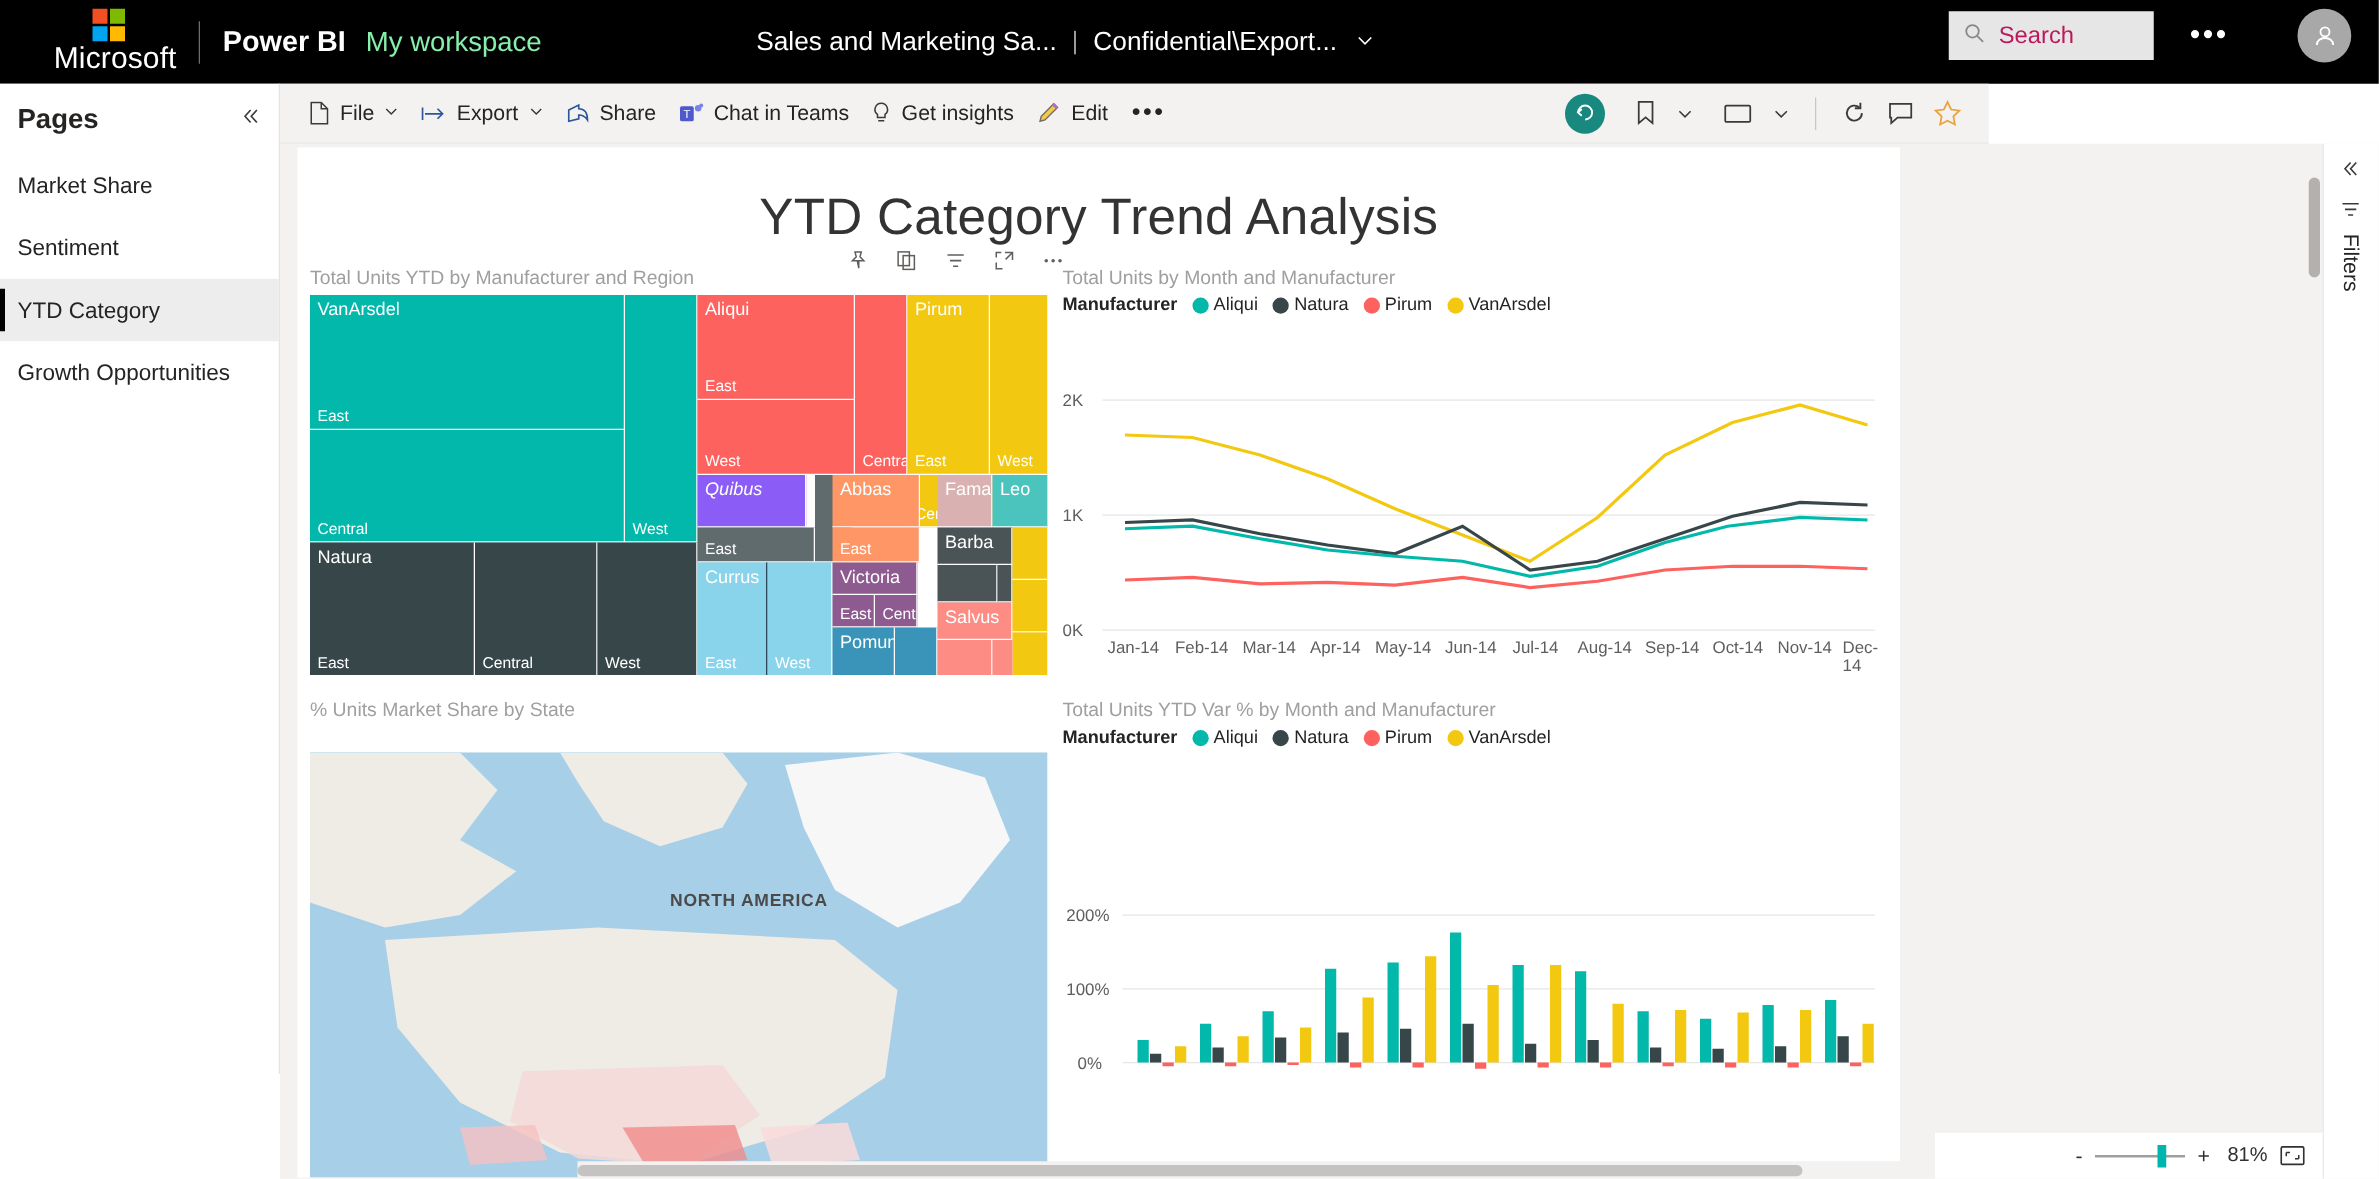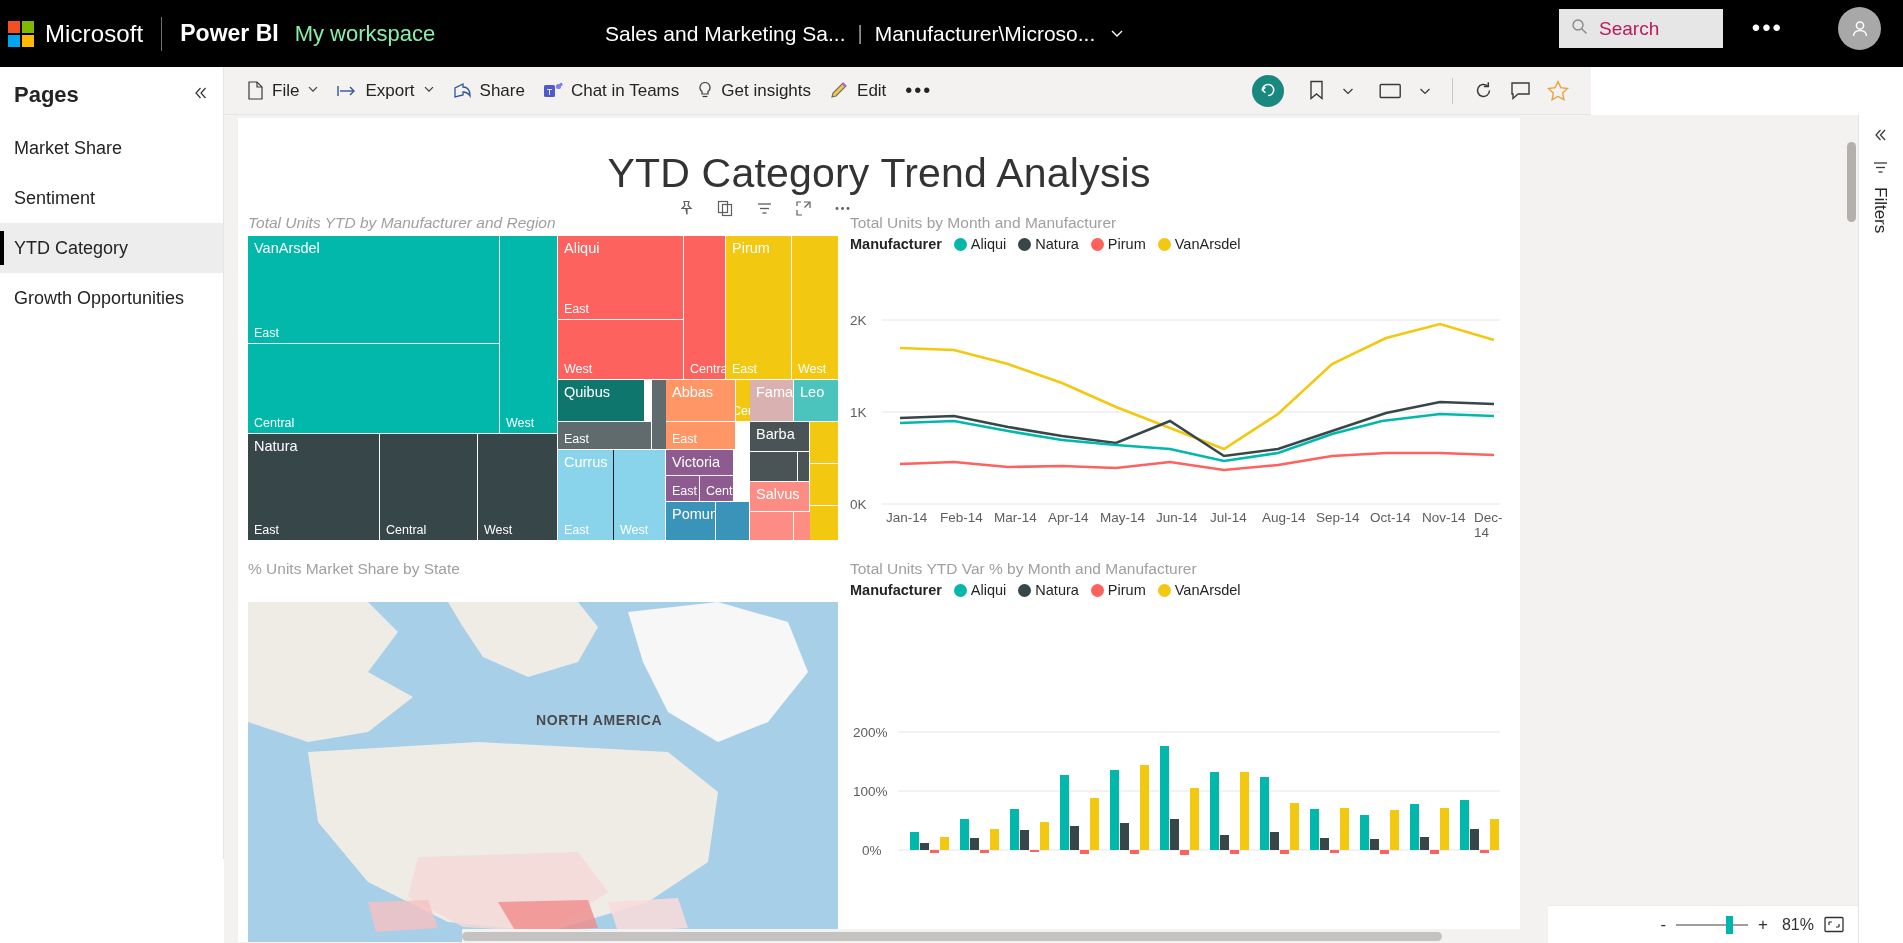--- a/index.html
+++ b/index.html
@@ -10,21 +10,21 @@
     background: #fff;
   }
 
   
   .topbar {
     position: absolute; top: 0; left: 0;
     width: 1903px; height: 67px;
     background: #000;
     display: flex; align-items: center;
   }
-  .ms-logo-wrap { display: flex; align-items: center; margin-left: 8px; }
+  .ms-logo-wrap { display: flex; align-items: center; margin-left: 32px; flex-direction: column; }
   .ms-grid { width: 26px; height: 26px; display: grid;
              grid-template-columns: 12px 12px; grid-template-rows: 12px 12px; gap: 2px; }
   .ms-grid i { display: block; width: 12px; height: 12px; }
   .ms-grid i:nth-child(1) { background: #F25022; }
   .ms-grid i:nth-child(2) { background: #7FBA00; }
   .ms-grid i:nth-child(3) { background: #00A4EF; }
   .ms-grid i:nth-child(4) { background: #FFB900; }
   .ms-word { color: #fff; font-size: 24px; margin-left: 11px; letter-spacing: .1px; }
   .vdiv { width: 1px; height: 34px; background: #6e6e6e; margin: 0 18px; }
   .pbi-word { color: #fff; font-size: 23px; font-weight: bold; }
@@ -214,21 +214,21 @@
       </span>
     <span class="ms-word">Microsoft</span>
   </div>
   <span class="vdiv"></span>
   <span class="pbi-word">Power BI</span>
   <span class="ws-word">My workspace</span>
 
   <div class="doc-title-wrap">
     <span>Sales and Marketing Sa...</span>
     <span class="sep">|</span>
-    <span>Manufacturer\Microso...</span>
+    <span>Confidential\Export...</span>
     <span class="chev-sm">
       <svg width="16" height="16" viewBox="0 0 16 16">
           <path d="M3 6l5 5 5-5" stroke="#fff" stroke-width="1.3" fill="none"></path>
         </svg>
     </span>
   </div>
 
   <div class="search-box">
     <span class="mag">
       <svg width="17" height="17" viewBox="0 0 17 17">
@@ -421,21 +421,21 @@
       </span>
       <span class="hi">
         <svg width="17" height="17" viewBox="0 0 17 17">
             <circle cx="3" cy="8.5" r="1.4" fill="#605e5c"></circle>
             <circle cx="8.5" cy="8.5" r="1.4" fill="#605e5c"></circle>
             <circle cx="14" cy="8.5" r="1.4" fill="#605e5c"></circle>
           </svg>
       </span>
     </div>
 
-    <div class="v-title" style="left:10px; top:96px;font-style:italic;">Total Units YTD by Manufacturer and Region</div>
+    <div class="v-title" style="left:10px; top:96px;">Total Units YTD by Manufacturer and Region</div>
     <div class="treemap">
 
       <div class="tile" style="left:0; top:0; width:252px; height:108px; background:#01b8aa; border-right:1px solid #fff; border-bottom:1px solid #fff;">
         <span class="mlab">VanArsdel</span>
         <span class="rlab">East</span>
       </div>
       <div class="tile" style="left:0; top:108px; width:252px; height:90px; background:#01b8aa; border-right:1px solid #fff; border-bottom:1px solid #fff;">
         <span class="rlab">Central</span>
       </div>
       <div class="tile" style="left:252px; top:0; width:58px; height:198px; background:#01b8aa; border-right:1px solid #fff; border-bottom:1px solid #fff;">
@@ -468,21 +468,21 @@
         <span class="mlab">Pirum</span>
         <span class="rlab">East</span>
       </div>
       <div class="tile" style="left:544px; top:0; width:46px; height:144px; background:#f2c811; border-bottom:1px solid #fff;">
         <span class="rlab">West</span>
       </div>
       <div class="tile" style="left:478px; top:144px; width:112px; height:42px; background:#f2c811; border-bottom:1px solid #fff;">
         <span class="rlab">Central</span>
       </div>
 
-      <div class="tile" style="left:310px; top:144px; width:87px; height:42px; background:#0f766e; border-right:1px solid #fff; border-bottom:1px solid #fff;">
+      <div class="tile" style="left:310px; top:144px; width:87px; height:42px; background:#8b5cf6; border-right:1px solid #fff; border-bottom:1px solid #fff;font-style:italic;">
         <span class="mlab">Quibus</span>
       </div>
       <div class="tile" style="left:310px; top:186px; width:94px; height:28px; background:#5f6b6d; border-right:1px solid #fff; border-bottom:1px solid #fff;">
         <span class="rlab">East</span>
       </div>
       <div class="tile" style="left:404px; top:144px; width:30px; height:70px; background:#5f6b6d; border-right:1px solid #fff; border-bottom:1px solid #fff;"></div>
 
       <div class="tile" style="left:310px; top:214px; width:56px; height:90px; background:#8ad4eb; border-right:1px solid #0f172a;">
         <span class="mlab">Currus</span>
         <span class="rlab">East</span>

